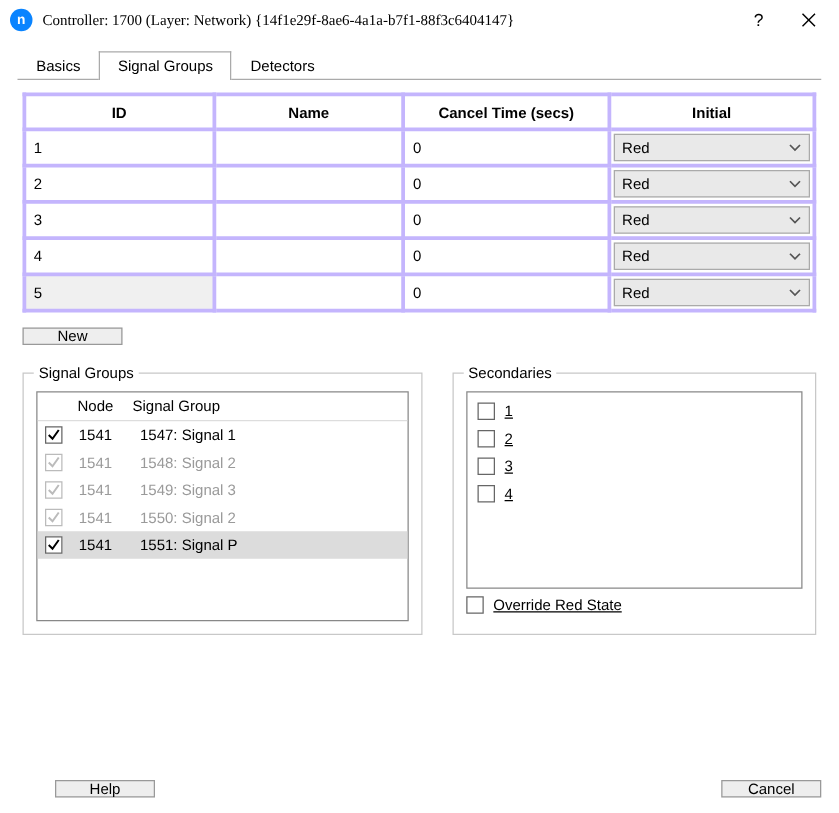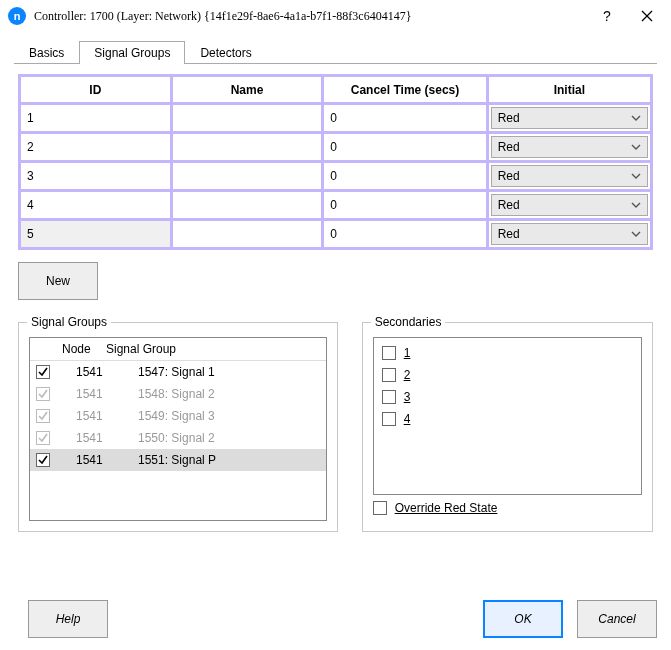--- a/index.html
+++ b/index.html
@@ -106,21 +106,21 @@
     background: #e9e9e9;
     border: 1px solid #aaa;
     padding: 2px 6px;
     height: 22px;
     width: 100%;
   }
   .chev { width: 10px; height: 10px; }
   .btnrow { margin-top: 12px; display: flex; gap: 14px; }
   .btn {
     min-width: 80px;
-    height: 38px;
+    height: 14px;
     border: 1px solid #999;
     background: #eee;
     display: flex;
     align-items: center;
     justify-content: center;
     font-size: 12px;
     cursor: default;
   }
   .btn.primary {
     border: 2px solid #0a84ff;
@@ -158,21 +158,21 @@
     font-size: 12px;
     gap: 8px;
   }
   .listheaders .col-chk { width: 18px; }
   .listheaders .col-node { width: 36px; }
   .listheaders .col-sg { flex: 1; }
   .listitem {
     display: flex;
     align-items: center;
     padding: 2px 6px;
-    gap: 26px;
+    gap: 13px;
     font-size: 12px;
     height: 22px;
   }
   .listitem.selected { background: #dcdcdc; }
   .listitem.disabled { color: #9a9a9a; }
   .chkbox {
     width: 14px; height: 14px;
     border: 1px solid #666;
     display: inline-flex;
     align-items: center;
@@ -184,21 +184,21 @@
   .chkbox svg { width: 10px; height: 10px; }
   .sec-item { display: flex; align-items: center; gap: 8px; padding: 2px 0; height: 22px; }
   .override-row { display: flex; align-items: flex-start; gap: 8px; margin-top: 6px; }
   .footer {
     position: absolute;
     left: 14px; right: 14px; bottom: 12px;
     display: flex;
     align-items: center;
   }
   .footer .spacer { flex: 1; }
-  .footer .btn { margin-left: 14px; font-style: italic; }
+  .footer .btn { margin-left: 30px; }
 </style>
 </head>
 <body>
 
 <div class="titlebar">
   <div class="appicon">n</div>
   <div class="title-text">Controller: 1700 (Layer: Network) {14f1e29f-8ae6-4a1a-b7f1-88f3c6404147}</div>
   <div class="title-btn">
     <span style="font-size:14px;">?</span>
   </div>
@@ -393,15 +393,14 @@
           <span>Override Red State</span>
         </div>
       </div>
     </div>
   </div>
 </div>
 
 <div class="footer">
   <div class="btn">Help</div>
   <div class="spacer"></div>
-  <div class="btn primary">OK</div>
   <div class="btn">Cancel</div>
 </div>
 
 </body></html>

